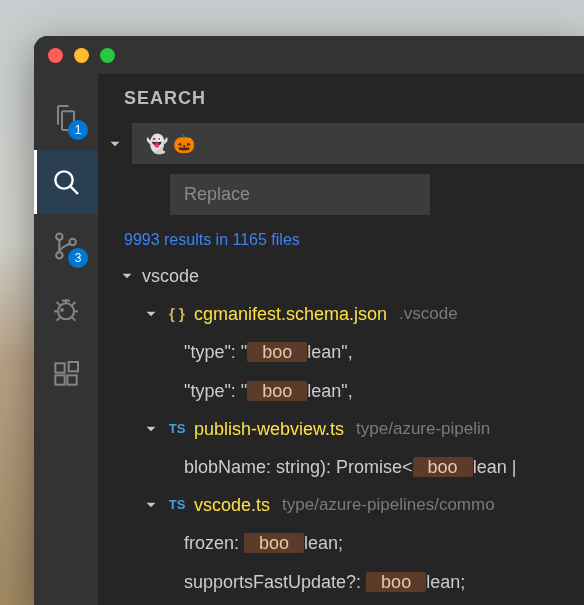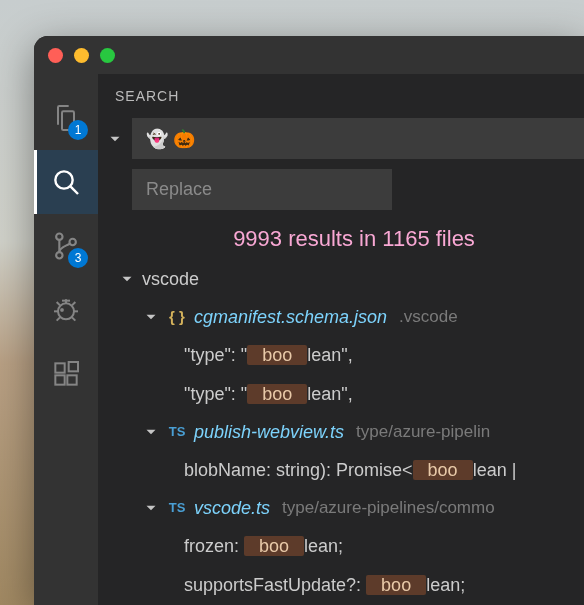--- a/index.html
+++ b/index.html
@@ -90,24 +90,25 @@
   padding: 0 4px;
   font-weight: 500;
 }
 .sidebar {
   flex: 1;
   background: #252526;
   color: #cccccc;
   overflow: hidden;
 }
 .sidebar-header {
-  font-size: 14px;
+  font-size: 18px;
   letter-spacing: 1px;
   color: #bbbbbb;
-  padding: 14px 0 14px 17px;
+  padding: 14px 0 14px 26px;
+  font-weight: bold;
 }
 .search-row {
   display: flex;
   align-items: center;
   gap: 8px;
   padding: 0 0 0 8px;
 }
 .twistie {
   width: 18px;
   height: 18px;
@@ -124,26 +125,26 @@
   border: none;
   color: #cccccc;
   font-size: 18px;
   padding: 10px 14px;
   outline: none;
   font-family: inherit;
 }
 .search-input::placeholder, .replace-input::placeholder { color: #8a8a8a; }
 .replace-row {
   padding: 10px 0 0 34px;
+  margin-left: 38px;
 }
 .results-summary {
-  color: #f9a8d4;
-  font-size: 22px;
+  color: #3b82f6;
+  font-size: 16px;
   padding: 16px 0 8px 26px;
-  text-align: center;
 }
 .tree {
   padding-left: 6px;
   font-size: 18px;
   line-height: 1.9;
 }
 .tree-row {
   display: flex;
   align-items: center;
   gap: 6px;
@@ -158,21 +159,21 @@
 .file-icon {
   width: 22px;
   display: inline-flex;
   justify-content: center;
   font-weight: 600;
   font-size: 15px;
   flex-shrink: 0;
 }
 .file-icon.json { color: #d4b25c; }
 .file-icon.ts { color: #4a9fd4; font-size: 13px; }
-.file-label { color: #7dd3fc; font-style: italic; }
+.file-label { color: #fde047; }
 .file-path { color: #7a7a7a; font-size: 17px; margin-left: 6px; }
 .match-line { color: #cccccc; }
 .highlight {
   background: #5d3b2a;
   color: #e8c9a8;
   border-radius: 2px;
   padding: 0 15px;
 }
 </style>
 </head>

